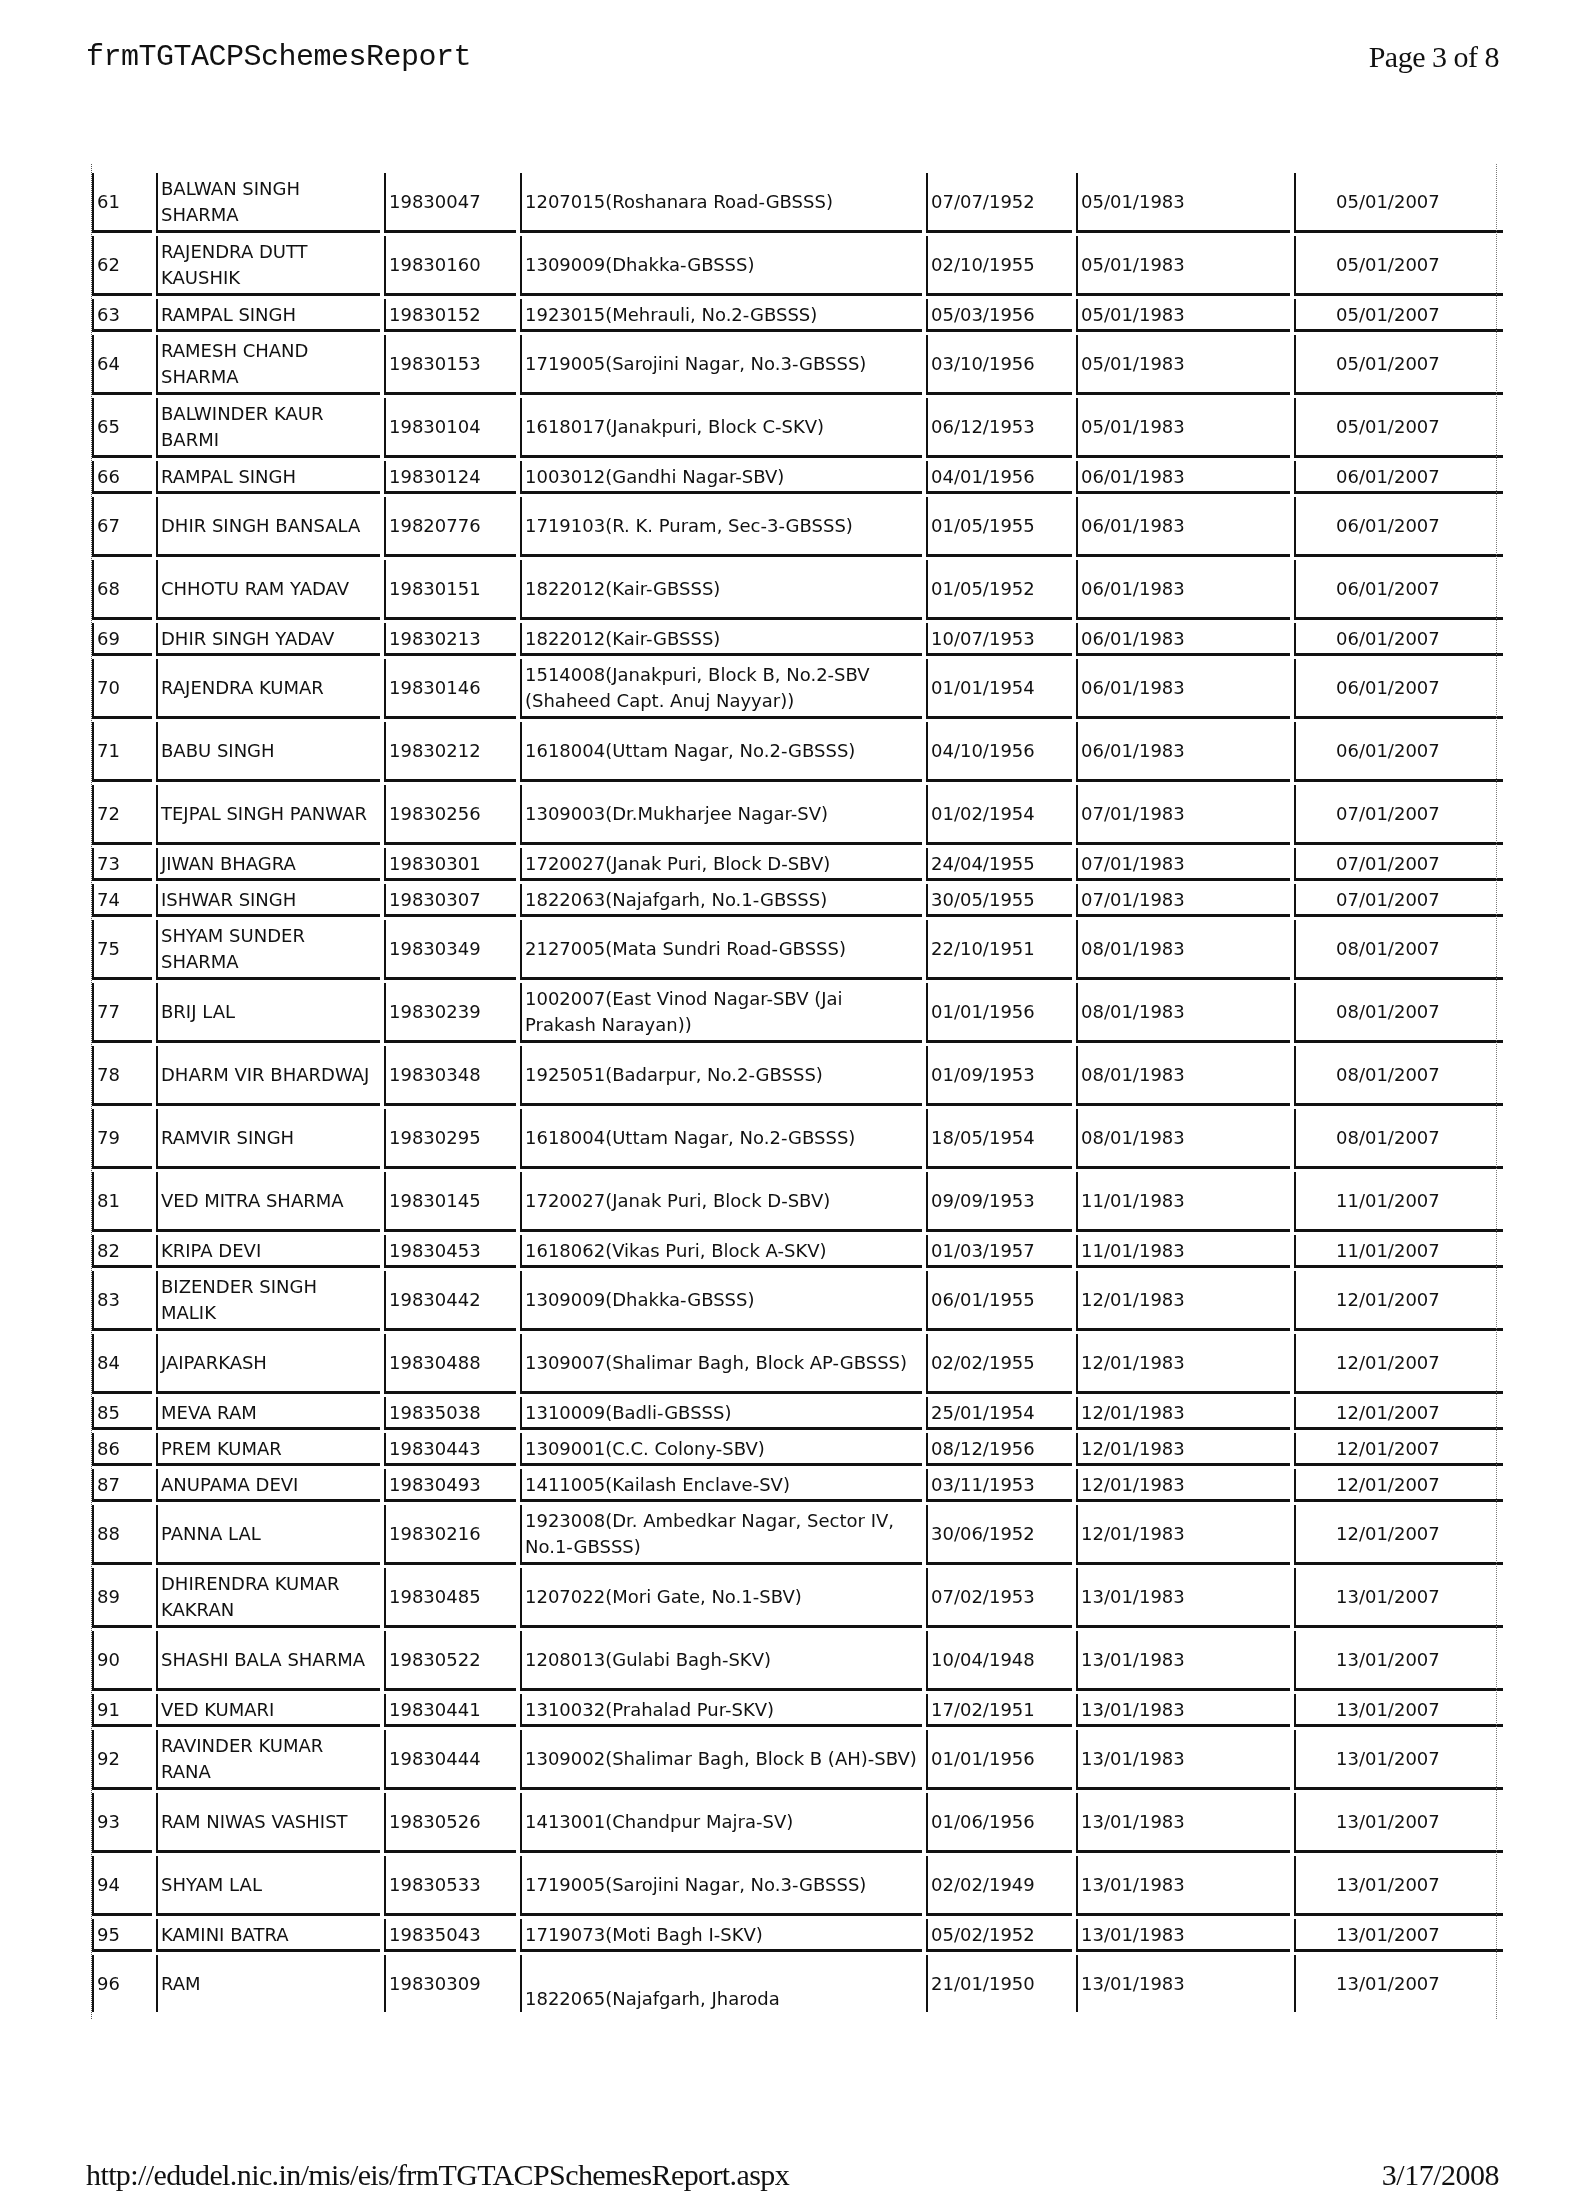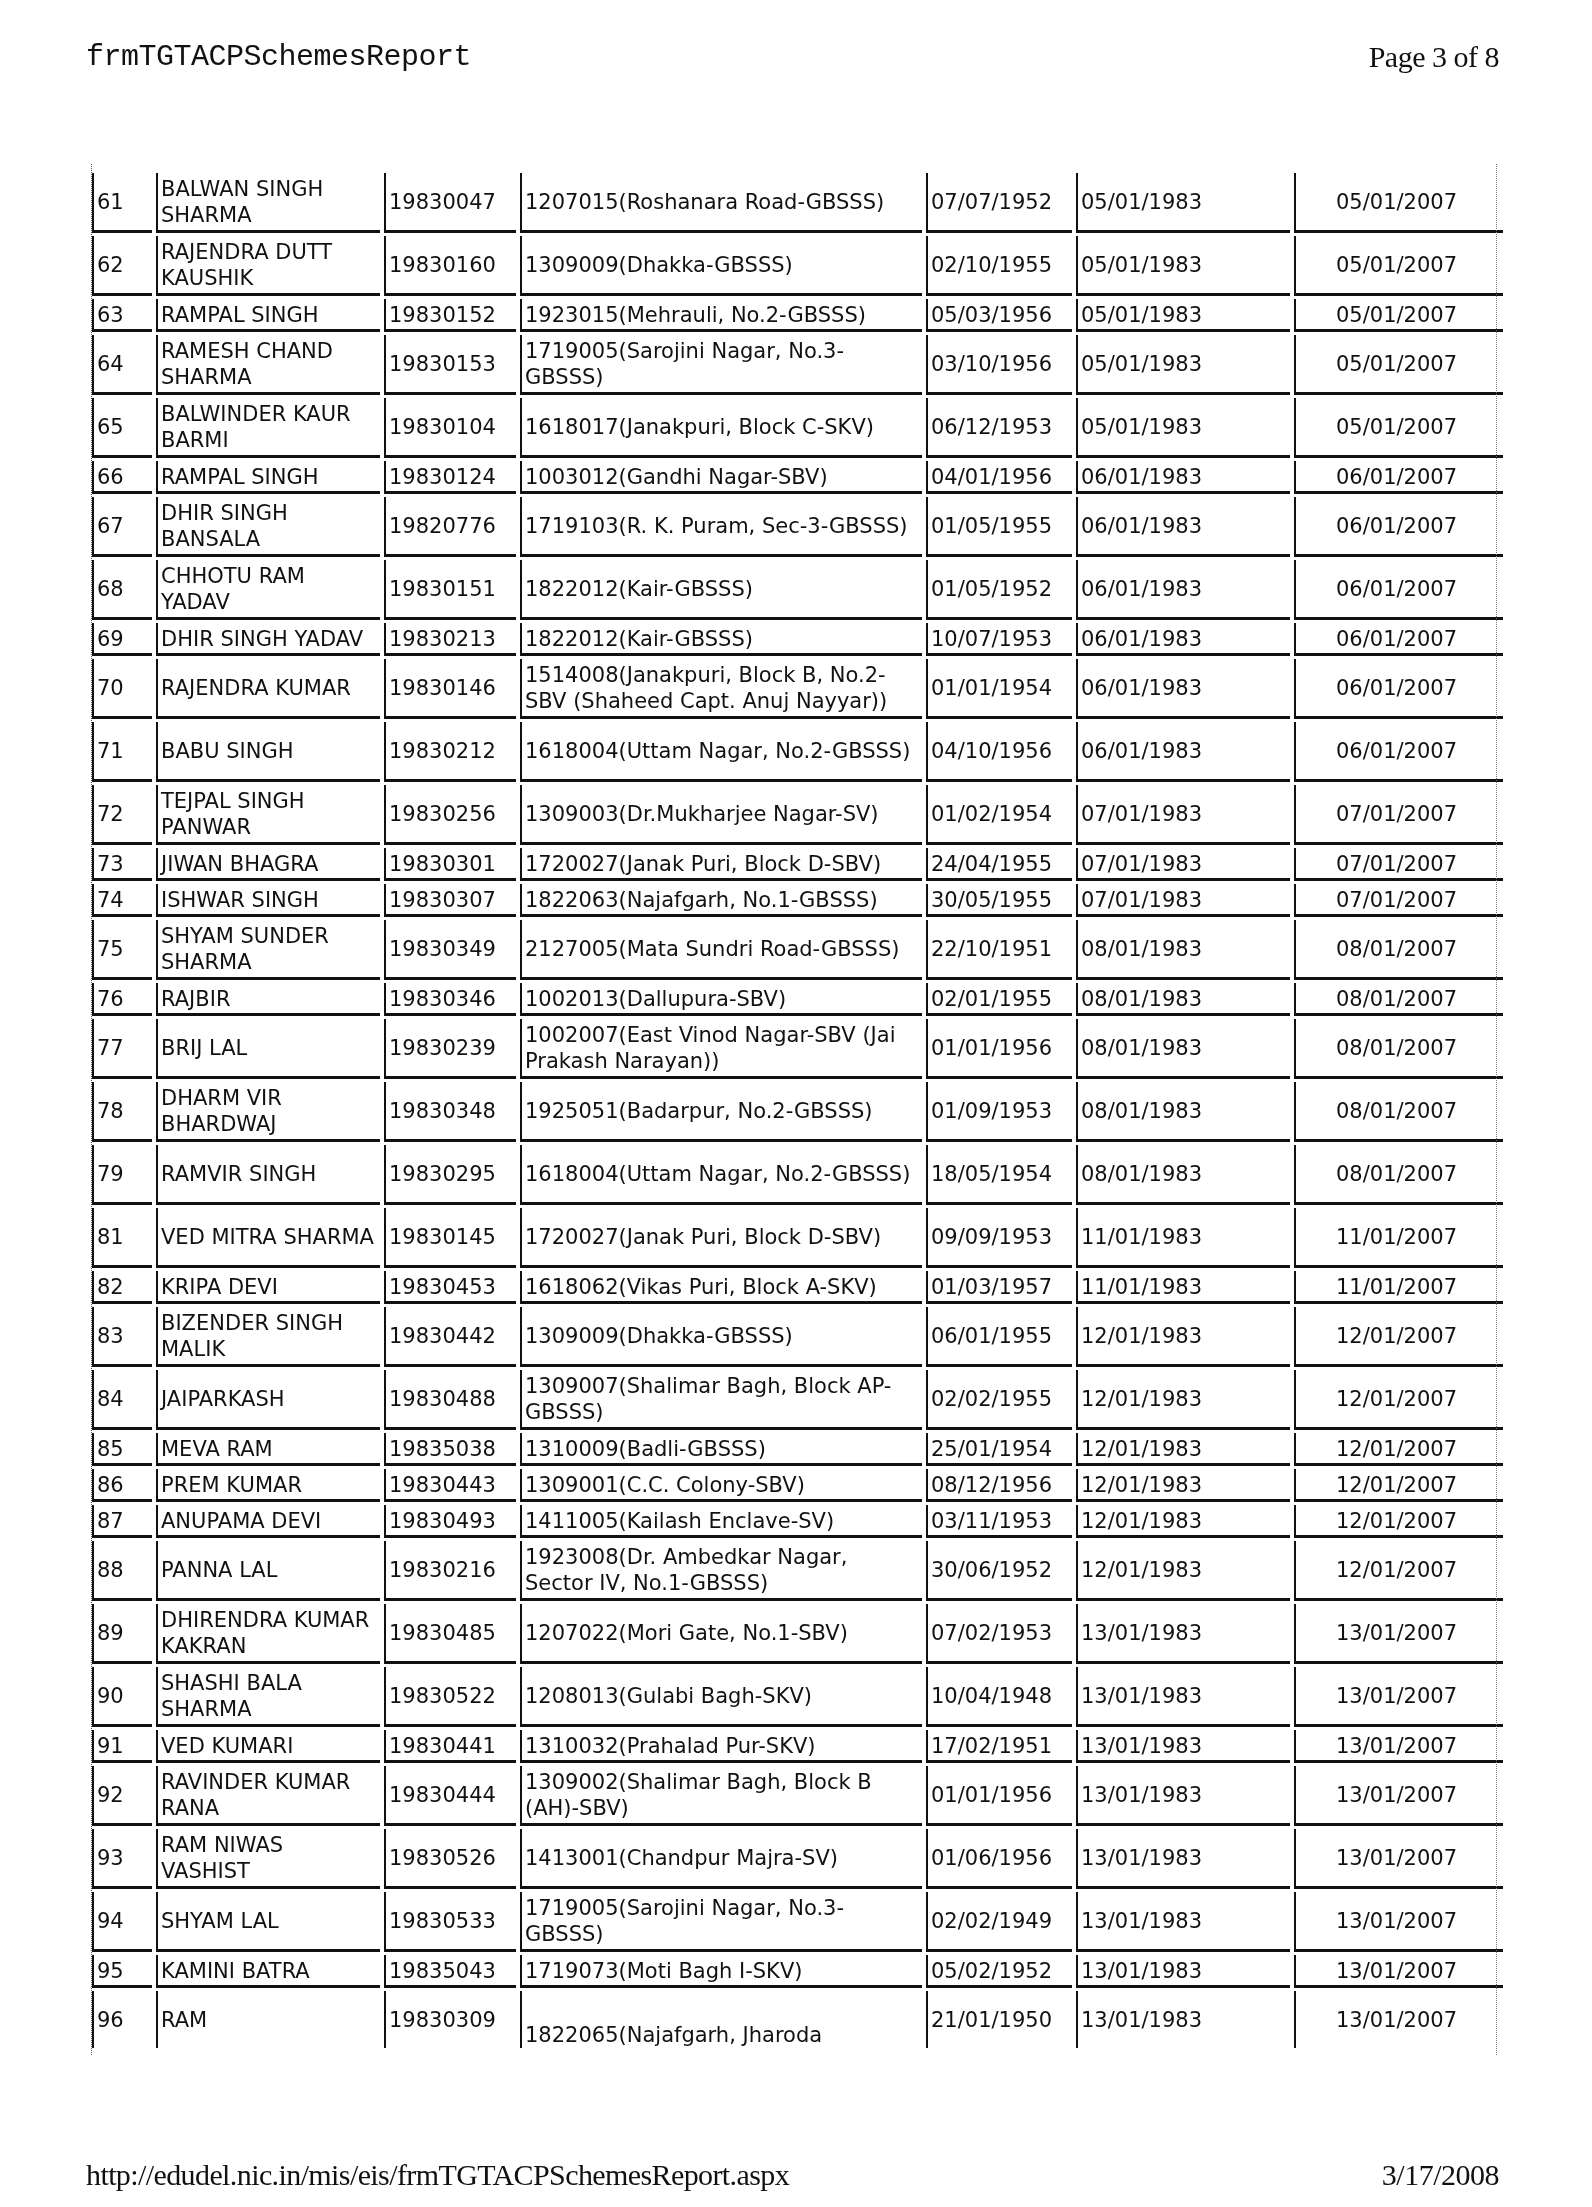--- a/index.html
+++ b/index.html
@@ -5,21 +5,21 @@
   html, body { margin: 0; padding: 0; background: #ffffff; }
   body { width: 1592px; height: 2207px; position: relative; overflow: hidden; color: #111; }
   .hdr-title { position: absolute; left: 86px; top: 40px; font-family: Liberation Mono, monospace; font-size: 30px; color: #111; letter-spacing: -0.5px; }
   .hdr-page { position: absolute; right: 93px; top: 40px; font-family: "Liberation Serif", serif; font-size: 30px; color: #111; letter-spacing: -0.5px; }
   .ftr-url { position: absolute; left: 86px; top: 2158px; font-family: "Liberation Serif", serif; font-size: 30px; color: #111; letter-spacing: -0.6px; }
   .ftr-date { position: absolute; right: 93px; top: 2158px; font-family: "Liberation Serif", serif; font-size: 30px; color: #111; letter-spacing: -0.5px; }
   .table-wrap { position: absolute; left: 91px; top: 170px; width: 1403px; }
   .table-wrap::before { content: ""; position: absolute; left: 0; top: -6px; bottom: -4px; border-left: 1px dotted #555; }
   .table-wrap::after { content: ""; position: absolute; right: -3px; top: -6px; bottom: -4px; border-right: 1px dotted #777; }
   table { border-collapse: separate; border-spacing: 4px 3px; table-layout: fixed; width: 1380px; margin-left: -3px;
-          font-family: "DejaVu Sans", sans-serif; font-size: 21px; }
+          font-family: "DejaVu Sans", sans-serif; font-size: 18px; }
   td { border-left: 2px solid #111; border-bottom: 3px solid #111; padding: 1px 3px 0 3px; vertical-align: middle; line-height: 26px; overflow: hidden; white-space: normal; }
   td.c1 { width: 52px; }
   td.c2 { width: 216px; }
   td.c3 { width: 124px; }
   td.c4 { width: 394px; }
   td.c5 { width: 138px; }
   td.c6 { width: 206px; }
   td.c7 { width: 164px; padding-left: 40px; }
   tr.two td { height: 56px; }
   tr.one td { height: 29px; }
@@ -163,29 +163,20 @@
         </tr>
         <tr class="two">
           <td class="c1">75</td>
           <td class="c2">SHYAM SUNDER SHARMA</td>
           <td class="c3">19830349</td>
           <td class="c4">2127005(Mata Sundri Road-GBSSS)</td>
           <td class="c5">22/10/1951</td>
           <td class="c6">08/01/1983</td>
           <td class="c7">08/01/2007</td>
         </tr>
-        <tr class="one">
-          <td class="c1">76</td>
-          <td class="c2">RAJBIR</td>
-          <td class="c3">19830346</td>
-          <td class="c4">1002013(Dallupura-SBV)</td>
-          <td class="c5">02/01/1955</td>
-          <td class="c6">08/01/1983</td>
-          <td class="c7">08/01/2007</td>
-        </tr>
         <tr class="two">
           <td class="c1">77</td>
           <td class="c2">BRIJ LAL</td>
           <td class="c3">19830239</td>
           <td class="c4">1002007(East Vinod Nagar-SBV (Jai Prakash Narayan))</td>
           <td class="c5">01/01/1956</td>
           <td class="c6">08/01/1983</td>
           <td class="c7">08/01/2007</td>
         </tr>
         <tr class="two">

